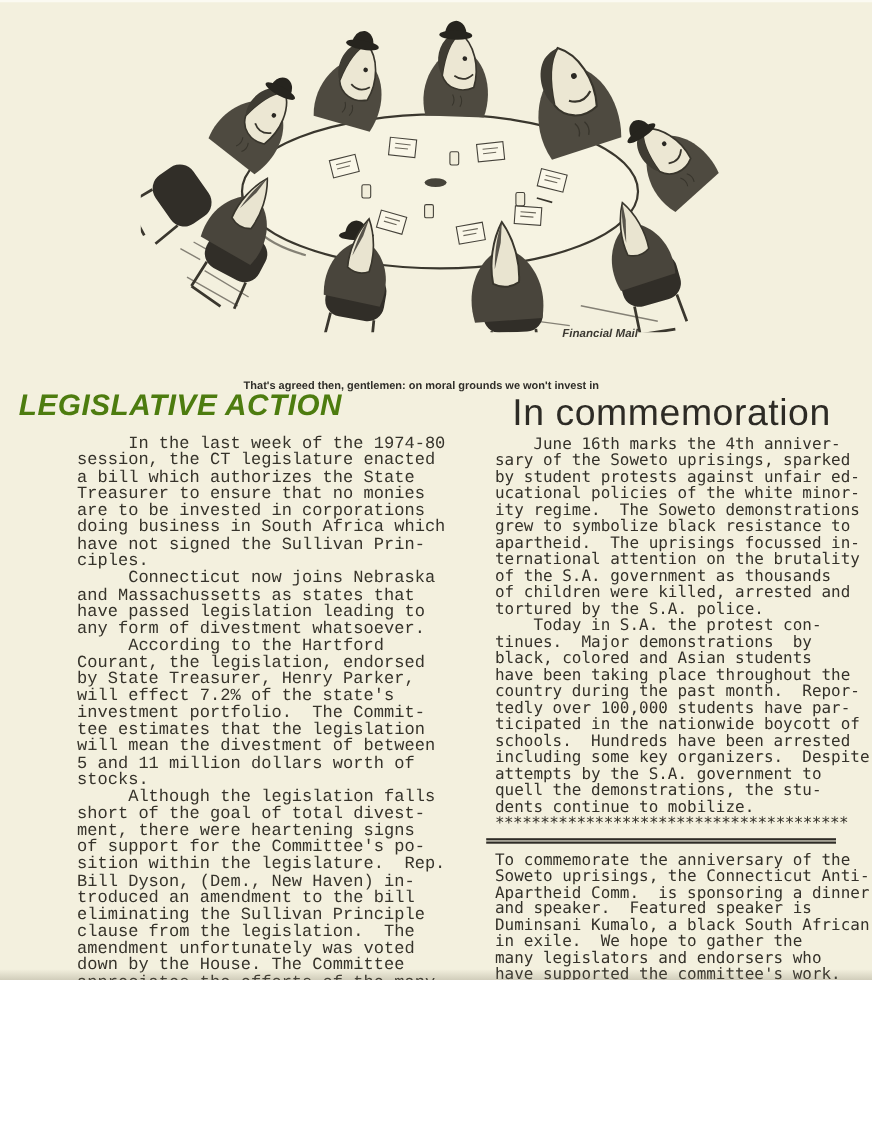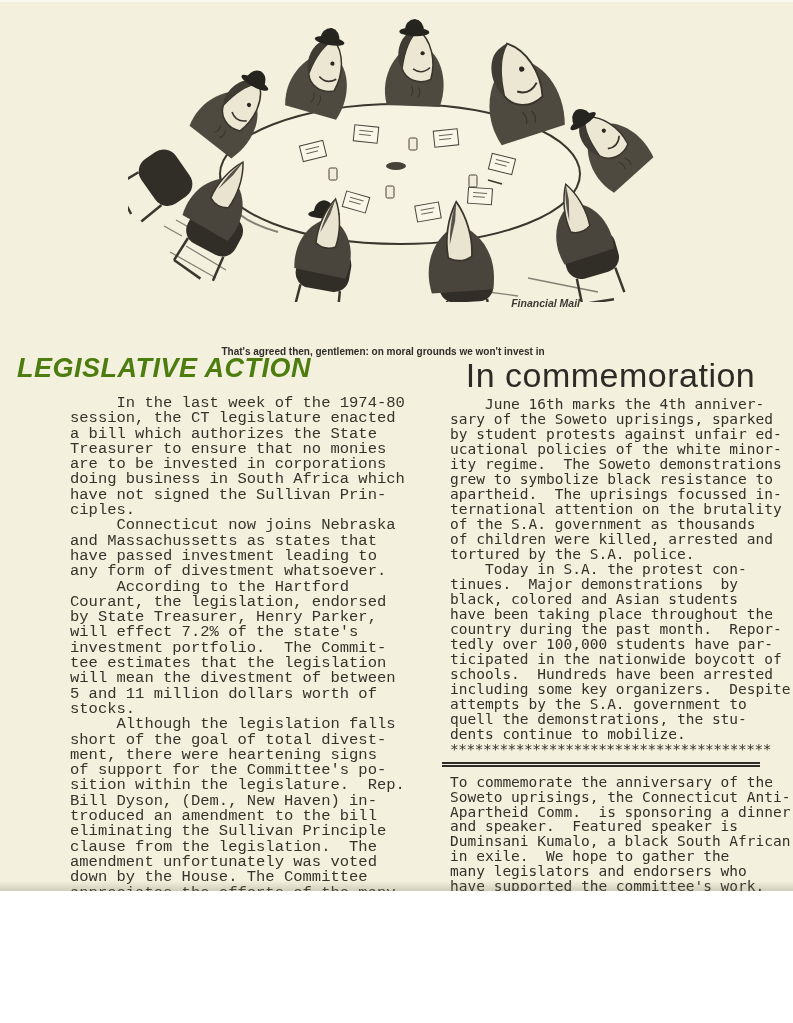--- a/index.html
+++ b/index.html
@@ -169,21 +169,21 @@
     <p class="par">     In the last week of the 1974-80
 session, the CT legislature enacted
 a bill which authorizes the State
 Treasurer to ensure that no monies
 are to be invested in corporations
 doing business in South Africa which
 have not signed the Sullivan Prin-
 ciples.</p>
     <p class="par">     Connecticut now joins Nebraska
 and Massachussetts as states that
-have passed investment leading to
+have passed legislation leading to
 any form of divestment whatsoever.</p>
     <p class="par">     According to the Hartford
 Courant, the legislation, endorsed
 by State Treasurer, Henry Parker,
 will effect 7.2% of the state's
 investment portfolio.  The Commit-
 tee estimates that the legislation
 will mean the divestment of between
 5 and 11 million dollars worth of
 stocks.</p>

